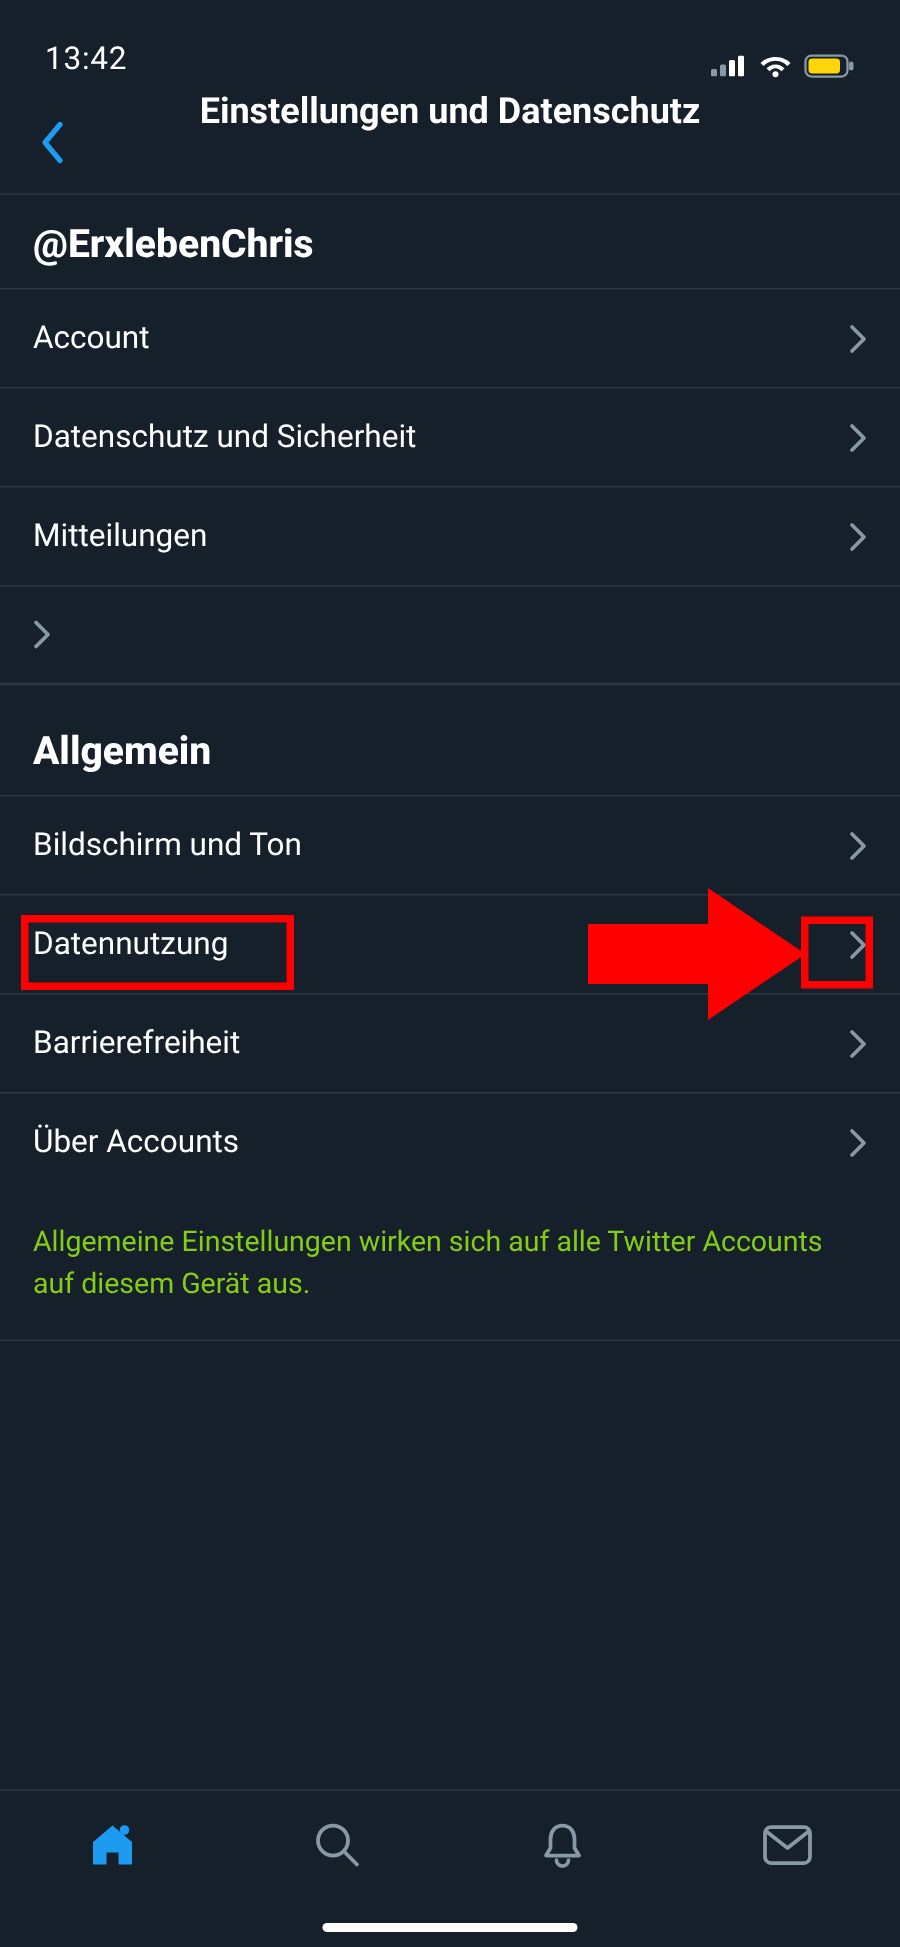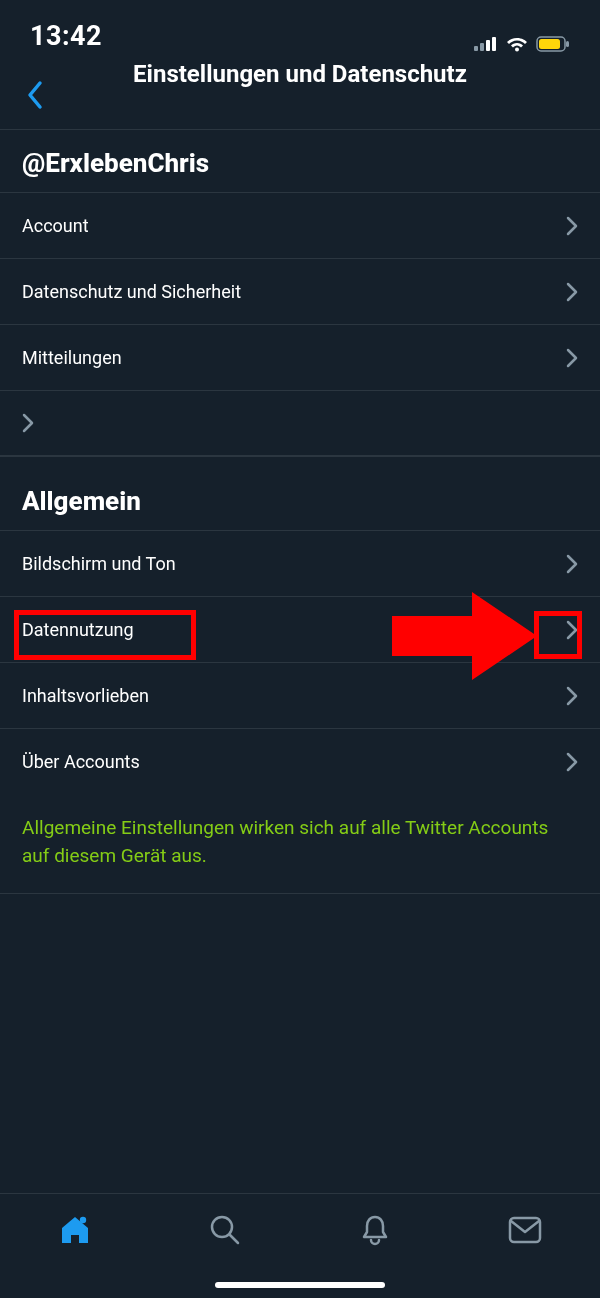--- a/index.html
+++ b/index.html
@@ -10,21 +10,21 @@
       color:#ffffff;
       position:relative;
       overflow:hidden;
     }
     
     .status-bar {
       height:60px;
       display:flex; align-items:flex-end; justify-content:space-between;
       padding:0 30px 8px 30px;
     }
-    .status-time { font-size:27px; font-weight:700; letter-spacing:0.5px; }
+    .status-time { font-size:21px; font-weight:400; letter-spacing:0.5px; }
     .status-icons { display:flex; align-items:center; gap:8px; }
     
     .header {
       height:70px;
       display:flex; align-items:flex-start;
       position:relative;
       border-bottom:1px solid #2b3640;
     }
     .back-btn {
       position:absolute; left:14px; top:50%; transform:translateY(-50%);
@@ -40,21 +40,21 @@
       padding:18px 22px 14px;
       font-size:26px; font-weight:800;
     }
     .row {
       height:66px;
       display:flex; align-items:center; justify-content:space-between;
       padding:0 22px;
       border-top:1px solid #2b3640;
       cursor:pointer;
     }
-    .row-label { font-size:18px; font-weight:400; color:#ffffff; }
+    .row-label { font-size:21px; font-weight:400; color:#ffffff; }
     .row .chev { flex-shrink:0; }
     .section-bottom { border-bottom:1px solid #2b3640; }
     .gap { height:12px; background:#15202b; border-top:1px solid #2b3640; }
     .footer-text {
       padding:20px 22px 24px;
       font-size:19px; line-height:1.45;
       color:#84cc16;
       border-bottom:1px solid #2b3640;
     }
     
@@ -154,21 +154,21 @@
       <polyline points="2,2 10,10 2,18" fill="none" stroke="#8899a6" stroke-width="2.5" stroke-linecap="round" stroke-linejoin="round"></polyline>
     </svg>
 </div>
 <div class="row">
   <span class="row-label">Datennutzung</span>
   <svg class="chev" width="12" height="20" viewBox="0 0 12 20">
       <polyline points="2,2 10,10 2,18" fill="none" stroke="#8899a6" stroke-width="2.5" stroke-linecap="round" stroke-linejoin="round"></polyline>
     </svg>
 </div>
 <div class="row">
-  <span class="row-label">Inhaltsvorlieben</span>
+  <span class="row-label">Barrierefreiheit</span>
   <svg class="chev" width="12" height="20" viewBox="0 0 12 20">
       <polyline points="2,2 10,10 2,18" fill="none" stroke="#8899a6" stroke-width="2.5" stroke-linecap="round" stroke-linejoin="round"></polyline>
     </svg>
 </div>
 <div class="row">
   <span class="row-label">Über Accounts</span>
   <svg class="chev" width="12" height="20" viewBox="0 0 12 20">
       <polyline points="2,2 10,10 2,18" fill="none" stroke="#8899a6" stroke-width="2.5" stroke-linecap="round" stroke-linejoin="round"></polyline>
     </svg>
 </div>

